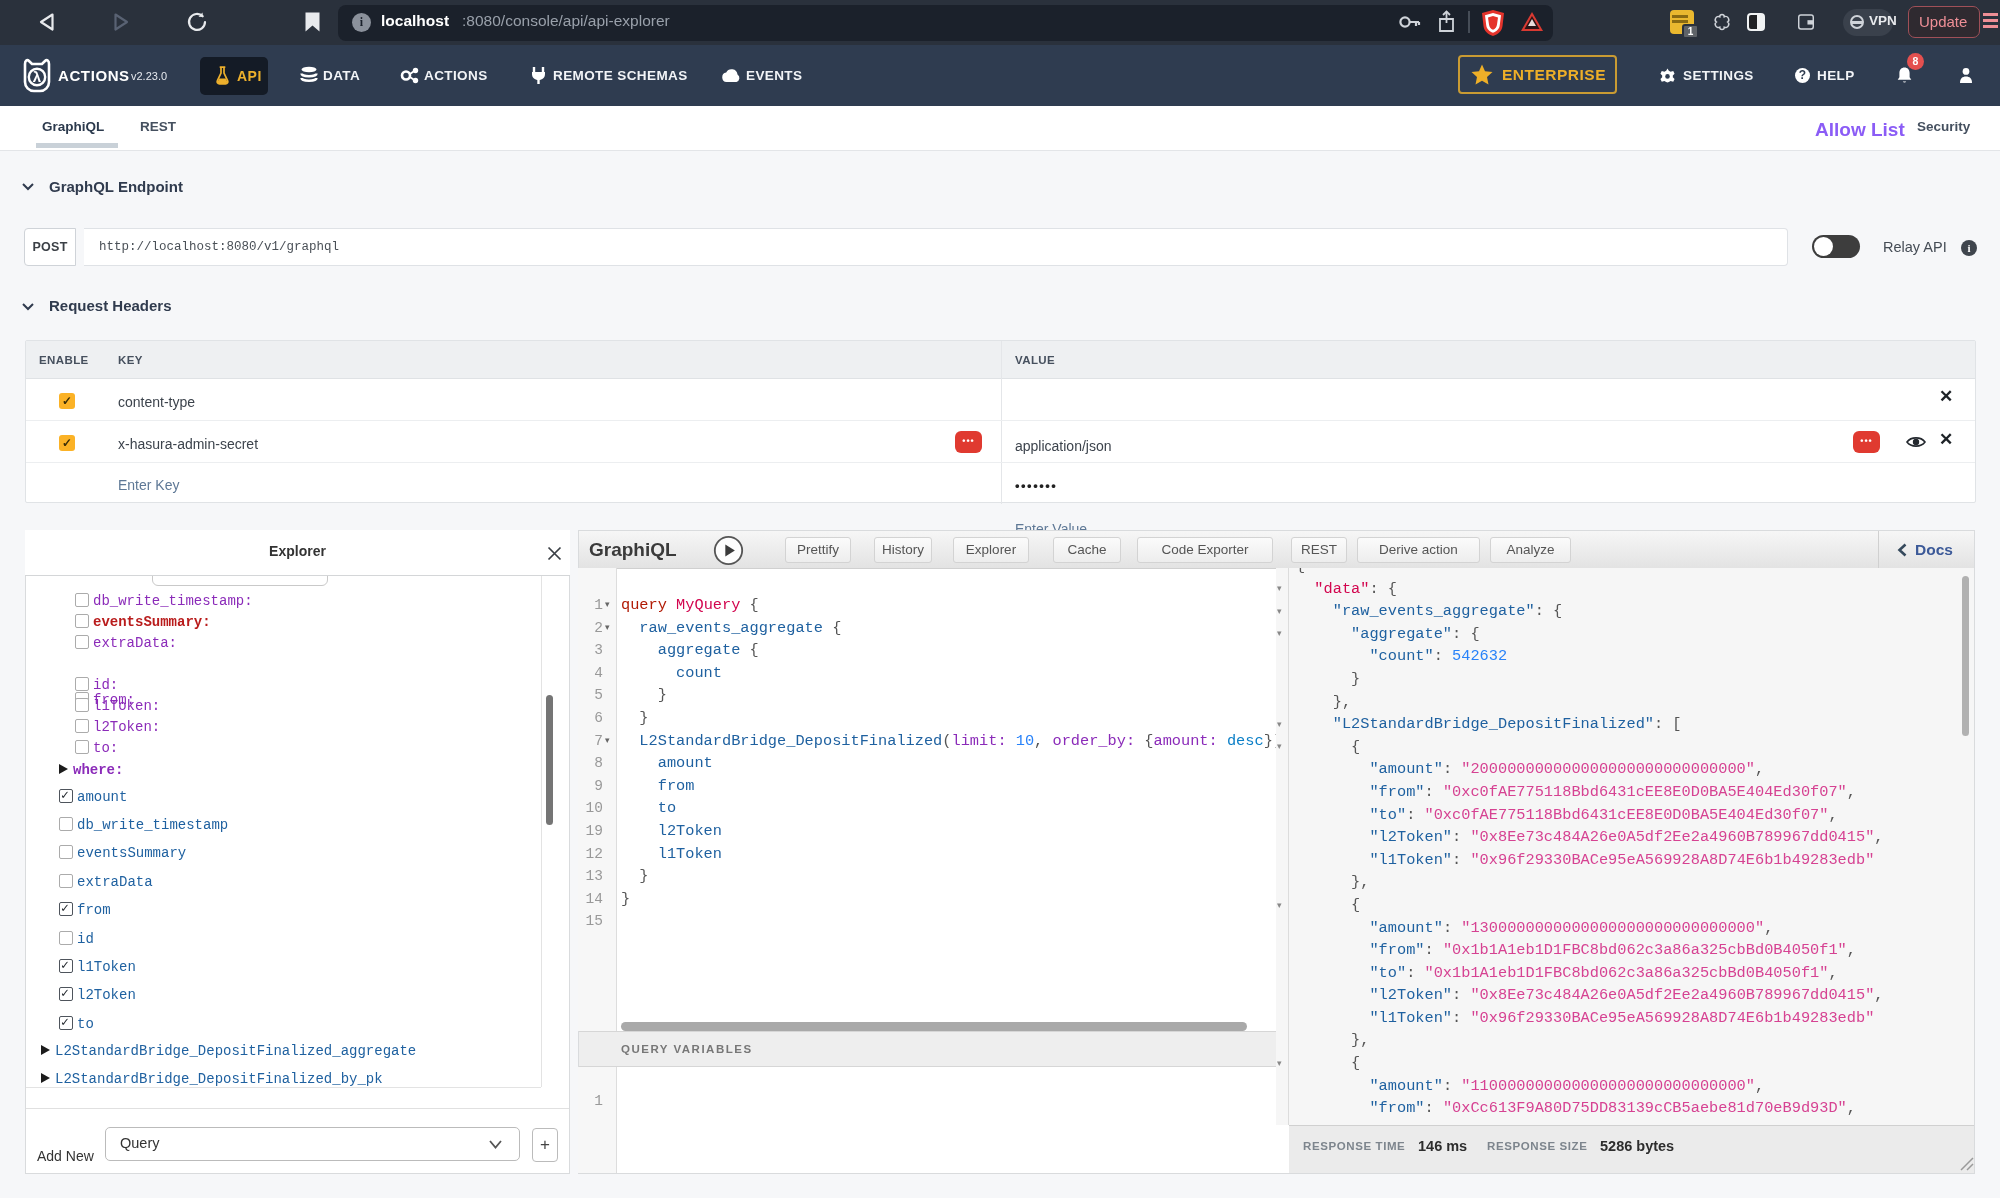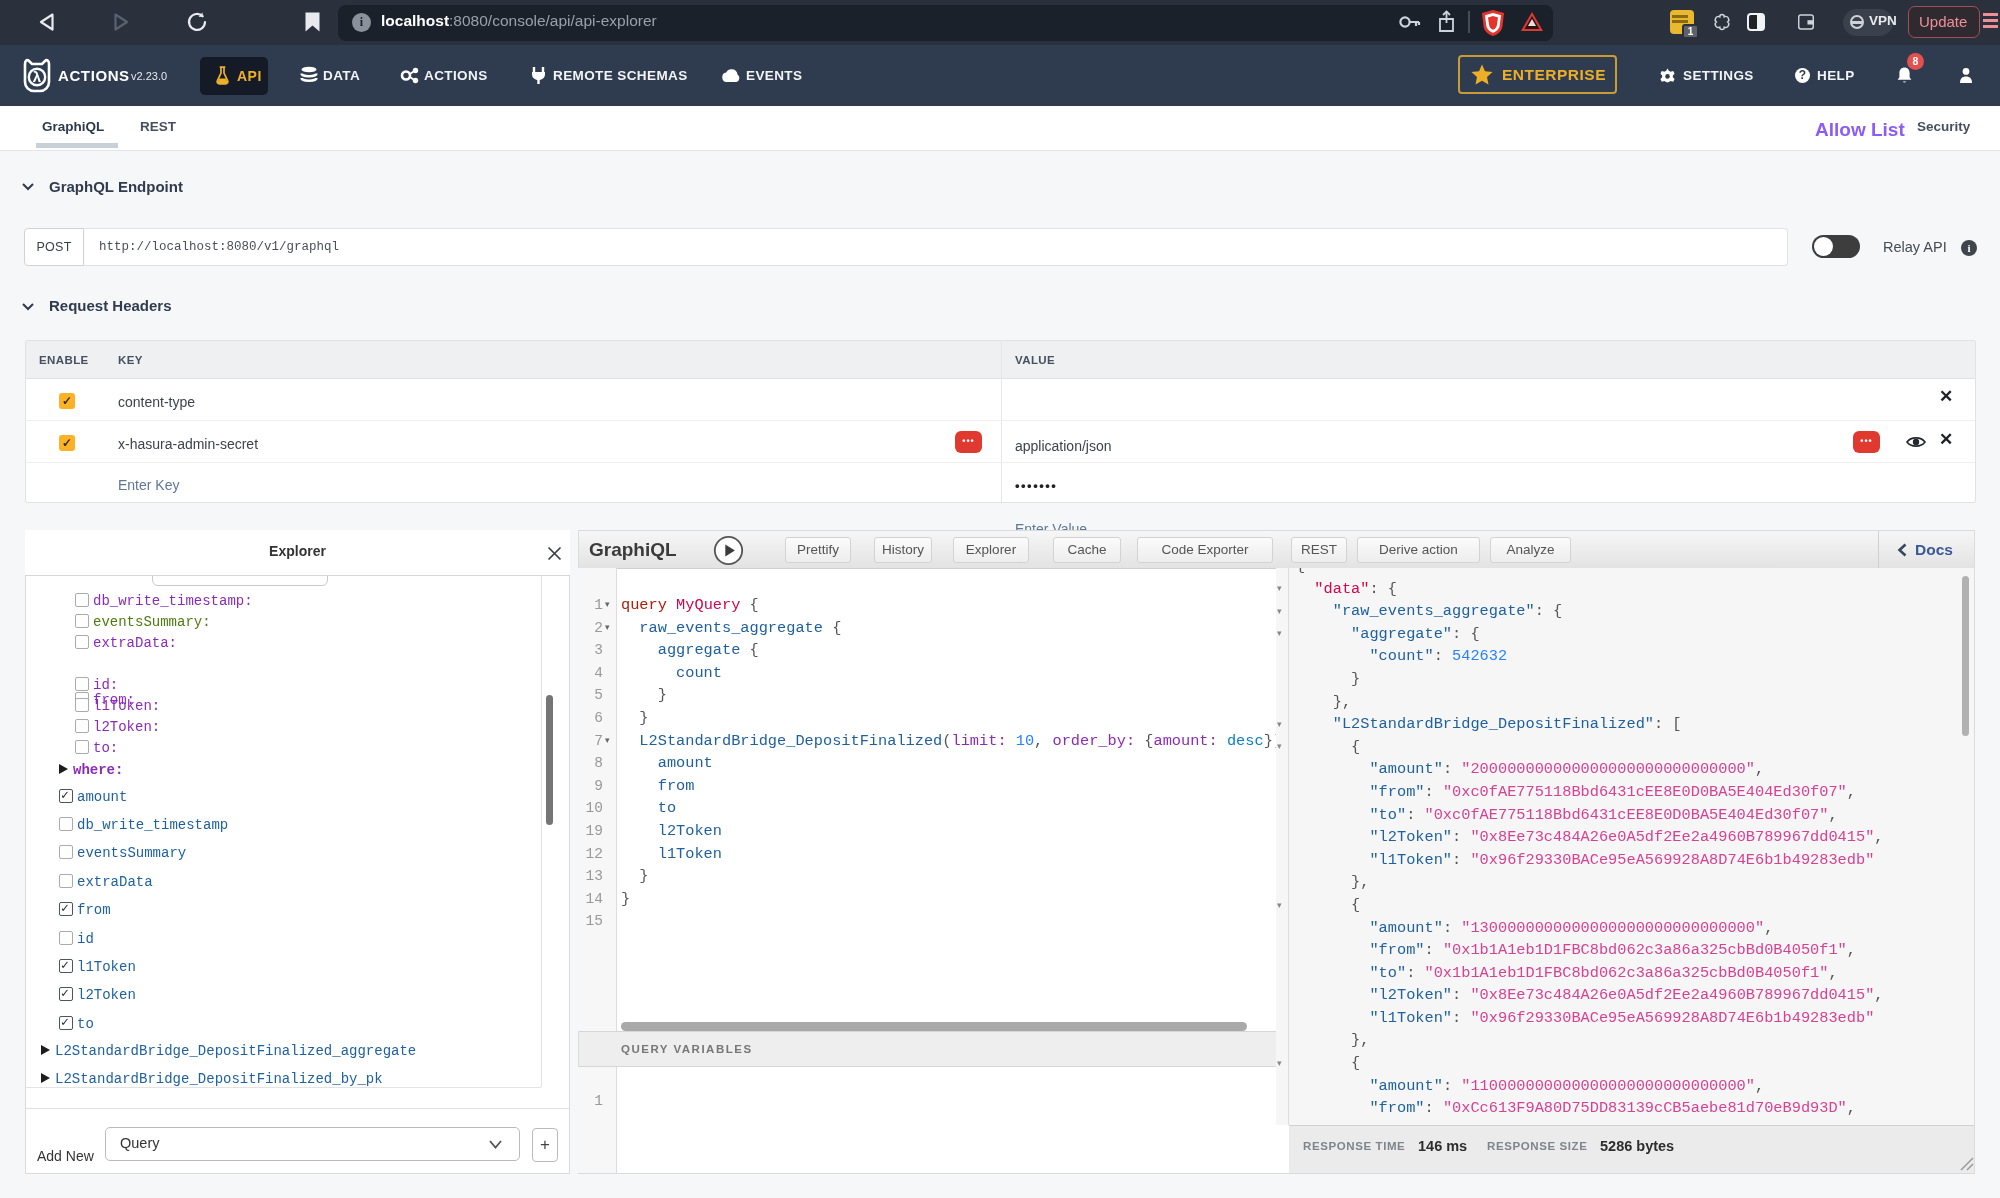--- a/index.html
+++ b/index.html
@@ -60,21 +60,21 @@
     <path d="M3.5 2.5 L15 10 L3.5 17.5 Z" fill="none" stroke="#596273" stroke-width="2.2" stroke-linejoin="round"></path>
   </svg>
 <svg class="abs" style="left:185px;top:10px;width:24px;height:24px;" viewBox="0 0 24 24">
     <path d="M20 12 A8 8 0 1 1 17.7 6.3" stroke="#e8eaed" stroke-width="2.2" fill="none" stroke-linecap="round"></path>
     <path d="M17.5 2.5 L18 7 L13.5 6.7 Z" fill="#e8eaed"></path>
   </svg>
 <svg class="abs" style="left:304px;top:11px;width:17px;height:22px;" viewBox="0 0 17 22">
     <path d="M1.5 1.5 H15.5 V20.5 L8.5 14.5 L1.5 20.5 Z" fill="#e8eaed"></path>
   </svg>
 <div class="abs" style="left:352px;top:13px;width:19px;height:19px;border-radius:50%;background:#8b919b;color:#1b212b;font-size:12px;font-weight:bold;text-align:center;line-height:19px;font-family:'Liberation Serif',serif;">i</div>
-<div class="abs" style="left:381px;top:12px;font-size:15.5px;color:#fff;font-weight:bold;">localhost<span style="color:#99a0aa;font-weight:normal;">:8080/console/api/api-explorer</span></div>
+<div class="abs" style="left:381px;top:12px;font-size:15.5px;color:#fff;font-weight:bold;">localhost<span style="color:#99a0aa;font-weight:normal;padding-left:13px;">:8080/console/api/api-explorer</span></div>
 <svg class="abs" style="left:1398px;top:14px;width:24px;height:16px;" viewBox="0 0 24 16">
     <circle cx="7" cy="8" r="4.6" fill="none" stroke="#cfd3d9" stroke-width="2.2"></circle>
     <path d="M11.5 8 H21 M18 8 V12 M21 8 V11" stroke="#cfd3d9" stroke-width="2.2" fill="none"></path>
   </svg>
 <svg class="abs" style="left:1438px;top:10px;width:17px;height:23px;" viewBox="0 0 17 23">
     <path d="M2 9 H15 V21 H2 Z" fill="none" stroke="#cfd3d9" stroke-width="1.8"></path>
     <path d="M8.5 1.5 V13" stroke="#cfd3d9" stroke-width="1.8"></path>
     <path d="M5 5 L8.5 1.5 L12 5" stroke="#cfd3d9" stroke-width="1.8" fill="none"></path>
   </svg>
 <div class="abs" style="left:1468px;top:11px;width:2px;height:22px;background:#464d57;"></div>
@@ -176,21 +176,21 @@
 <div class="abs" style="left:36px;top:143px;width:82px;height:5px;background:#c9d1d8;"></div>
 <div class="abs" style="left:140px;top:119px;font-size:13.5px;font-weight:bold;color:#45505f;">REST</div>
 <div class="abs" style="left:1815px;top:119px;font-size:19px;font-weight:bold;color:#8b5cf6;">Allow List</div>
 <div class="abs" style="left:1917px;top:119px;font-size:13.5px;font-weight:bold;color:#45505f;">Security</div>
 
 <svg class="chev" style="left:21px;top:180px;" viewBox="0 0 14 14">
     <path d="M2 4 L7 9 L12 4" stroke="#303b4e" stroke-width="2" fill="none"></path>
   </svg>
 <div class="sechead" style="left:49px;top:178px;">GraphQL Endpoint</div>
 
-<div class="abs" style="left:24px;top:228px;width:60px;height:38px;background:#fff;border:1px solid #cfd3d8;border-radius:4px 0 0 4px;font-weight:normal;font-size:12.5px;color:#3b4046;text-align:center;line-height:36px;letter-spacing:.3px;">POST</div>
+<div class="abs" style="left:24px;top:228px;width:52px;height:38px;background:#fff;border:1px solid #cfd3d8;border-radius:4px 0 0 4px;font-weight:bold;font-size:12.5px;color:#3b4046;text-align:center;line-height:36px;letter-spacing:.3px;">POST</div>
 <div class="abs" style="left:84px;top:228px;width:1704px;height:38px;background:#fff;border:1px solid #dfe2e6;border-left:none;border-radius:0 4px 4px 0;"></div>
 <div class="abs mono" style="left:99px;top:240px;font-size:12.5px;color:#4a5057;">http://localhost:8080/v1/graphql</div>
 <div class="abs" style="left:1812px;top:235px;width:48px;height:23px;background:#3d3d3d;border-radius:12px;"></div>
 <div class="abs" style="left:1814px;top:237px;width:19px;height:19px;background:#fff;border-radius:50%;"></div>
 <div class="abs" style="left:1883px;top:239px;font-size:14.5px;color:#454c55;">Relay API</div>
 <div class="abs" style="left:1961px;top:240px;width:16px;height:16px;background:#3f454d;border-radius:50%;color:#fff;font-size:11px;text-align:center;line-height:16px;font-family:'Liberation Serif',serif;font-weight:bold;">i</div>
 
 <svg class="chev" style="left:21px;top:300px;" viewBox="0 0 14 14">
     <path d="M2 4 L7 9 L12 4" stroke="#303b4e" stroke-width="2" fill="none"></path>
   </svg>
@@ -310,21 +310,21 @@
   </svg>
 
 <div class="abs" style="left:152px;top:556px;width:176px;height:30px;border:1px solid #c9c9c9;border-radius:6px;background:#fff;"></div>
 <div class="abs" style="left:25px;top:530px;width:545px;height:46px;background:#fff;border-bottom:1px solid #d4d6d8;"></div>
 <div class="abs" style="left:0px;top:543px;width:595px;text-align:center;font-weight:bold;font-size:14px;color:#333;">Explorer</div>
 <svg class="abs" style="left:547px;top:546px;width:15px;height:15px;" viewBox="0 0 15 15">
     <path d="M1.5 1.5 L13.5 13.5 M13.5 1.5 L1.5 13.5" stroke="#3a3f45" stroke-width="1.7"></path>
   </svg>
 <div class="abs" id="exlist">
     <div class="exrow" style="left:67px;top:593px;"><span class="cb"></span><span style="color:#8B2BB9;">db_write_timestamp:</span></div>
-    <div class="exrow" style="left:67px;top:614px;"><span class="cb"></span><span style="color:#4d7c0f;">eventsSummary:</span></div>
+    <div class="exrow" style="left:67px;top:614px;"><span class="cb"></span><span style="color:#b91c1c;font-weight:bold;">eventsSummary:</span></div>
     <div class="exrow" style="left:67px;top:635px;"><span class="cb"></span><span style="color:#8B2BB9;">extraData:</span></div>
     <div class="exrow" style="left:67px;top:656px;margin-top:36px;"><span class="cb"></span><span style="color:#8B2BB9;">from:</span></div>
     <div class="exrow" style="left:67px;top:677px;"><span class="cb"></span><span style="color:#8B2BB9;">id:</span></div>
     <div class="exrow" style="left:67px;top:698px;"><span class="cb"></span><span style="color:#8B2BB9;">l1Token:</span></div>
     <div class="exrow" style="left:67px;top:719px;"><span class="cb"></span><span style="color:#8B2BB9;">l2Token:</span></div>
     <div class="exrow" style="left:67px;top:740px;"><span class="cb"></span><span style="color:#8B2BB9;">to:</span></div>
     <div class="exrow" style="left:51px;top:762px;"><span class="tri"></span><span style="color:#8B2BB9;font-weight:bold;">where:</span></div>
     <div class="exrow" style="left:51px;top:788.5px;"><span class="cb ck"></span><span style="color:#1F61A0;">amount</span></div>
     <div class="exrow" style="left:51px;top:816.9px;"><span class="cb"></span><span style="color:#1F61A0;">db_write_timestamp</span></div>
     <div class="exrow" style="left:51px;top:845.3px;"><span class="cb"></span><span style="color:#1F61A0;">eventsSummary</span></div>

